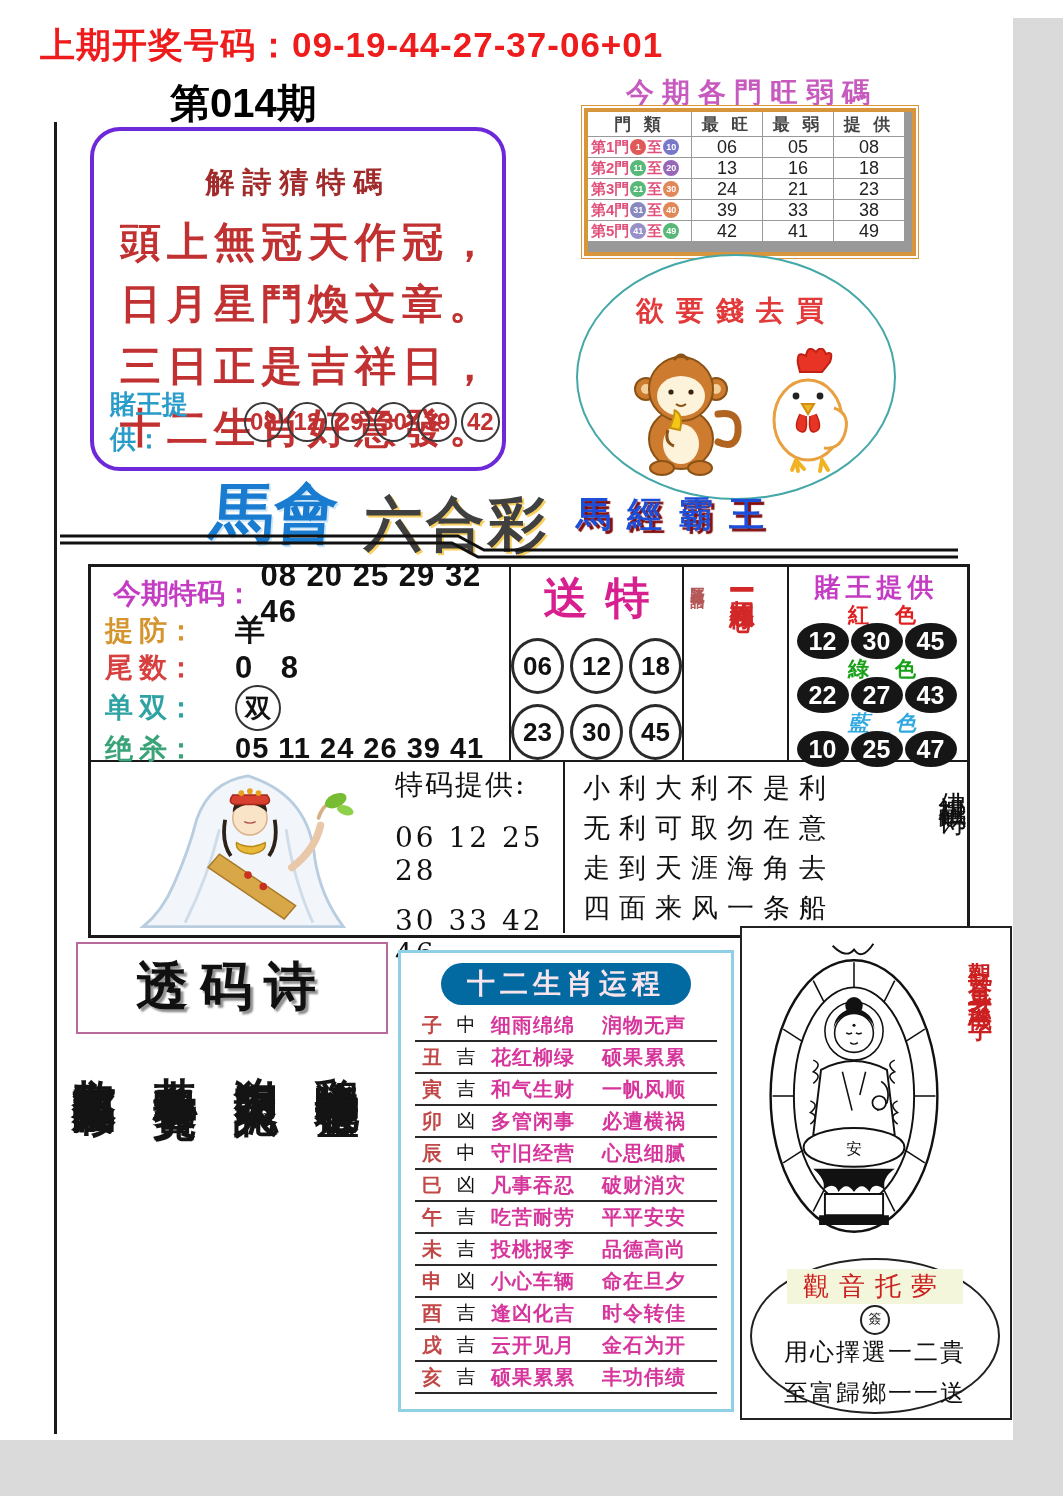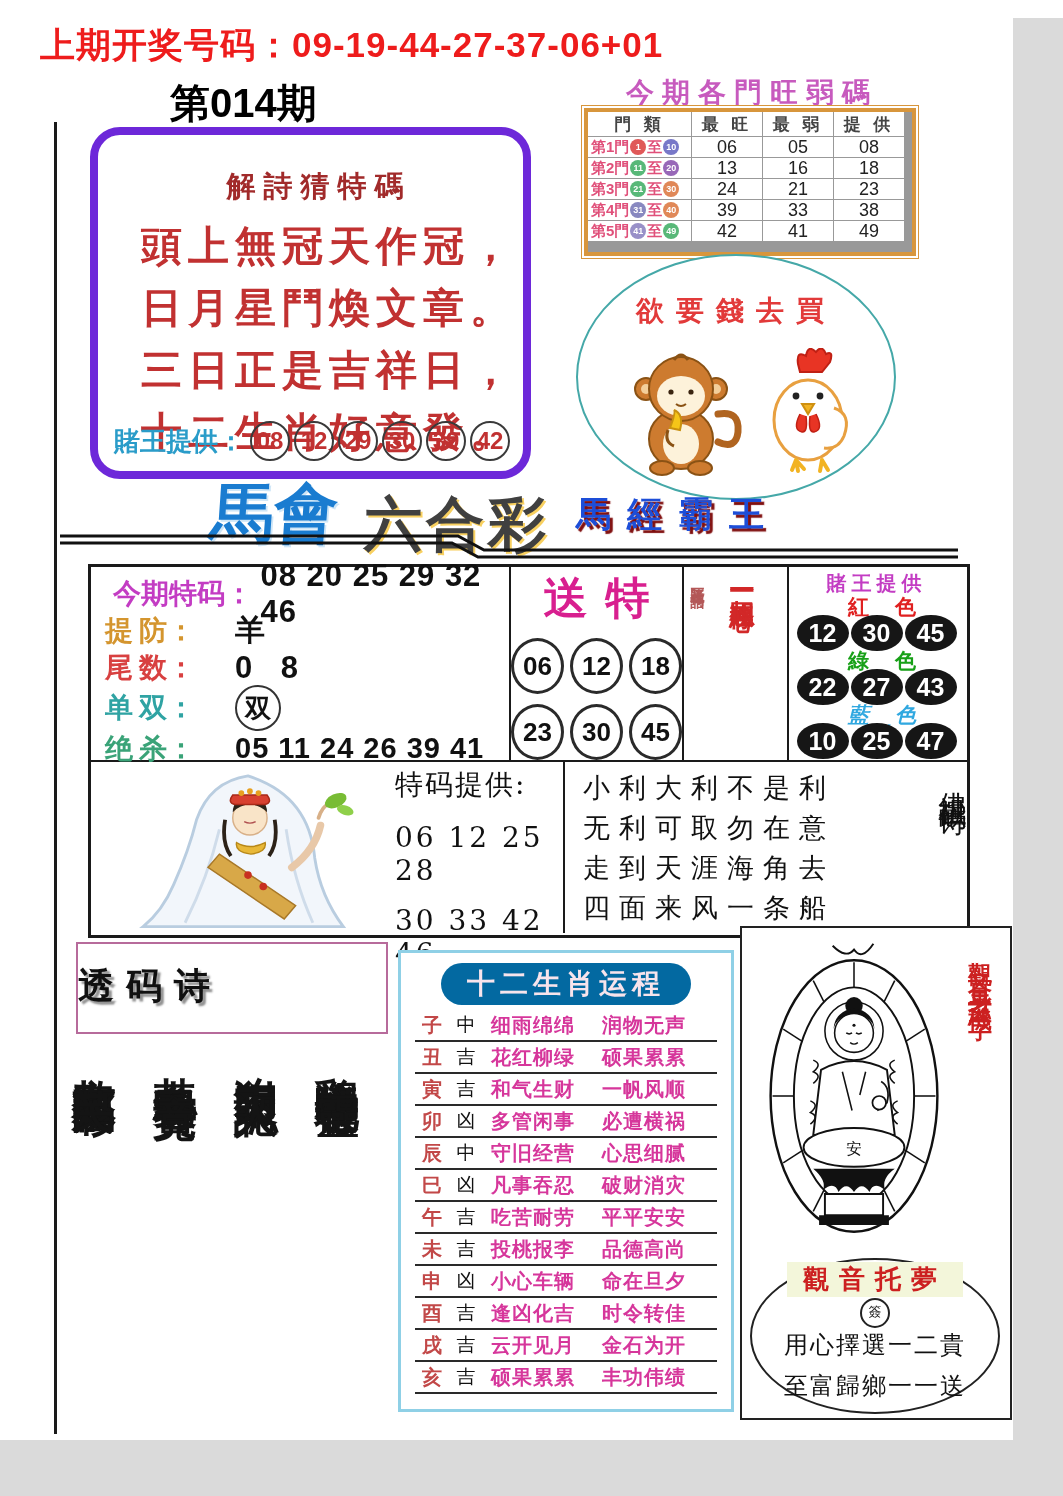--- a/index.html
+++ b/index.html
@@ -10,21 +10,21 @@
 
   
   .prev-draw{left:40px;top:22px;font-size:35px;font-weight:bold;color:#ee1c1c;letter-spacing:1px;}
   .issue-no{left:170px;top:76px;font-size:40px;font-weight:bold;color:#000;}
 
   .left-rule{left:54px;top:122px;width:3px;height:1312px;background:#1a1a1a;}
   .gray-right{left:1013px;top:18px;width:50px;height:1478px;background:#dadada;}
   .gray-bottom{left:0;top:1440px;width:1063px;height:56px;background:#dadada;}
 
   
-  .poem-box{left:90px;top:127px;width:408px;height:336px;border:8px solid #6d28d9;border-radius:30px;background:#fff;padding-left:17px;}
+  .poem-box{left:90px;top:127px;width:408px;height:336px;border:4px solid #6d28d9;border-radius:30px;background:#fff;}
   .poem-title{margin-top:32px;text-align:center;color:#a12a2a;font-size:29px;font-weight:bold;letter-spacing:8px;}
   .poem-lines{margin:8px 0 0 26px;}
   .poem-line{font-size:41px;font-weight:bold;color:#c13131;letter-spacing:6px;line-height:62px;}
   .poem-provider{position:absolute;left:16px;bottom:10px;display:flex;align-items:center;}
   .poem-provider .plabel{color:#2a9cc9;font-size:26px;font-weight:bold;margin-right:4px;}
   .ring-num{display:inline-block;width:36px;height:36px;border:2px solid #3a3a3a;border-radius:50%;
             color:#c13131;font-size:24px;font-weight:bold;line-height:36px;text-align:center;margin:0 2px;}
 
   
   .strength-title{left:596px;top:74px;width:312px;text-align:center;color:#c75abe;font-size:28px;font-weight:bold;letter-spacing:8px;}
@@ -65,36 +65,36 @@
   .songte-title{margin-top:2px;color:#d81f8f;font-size:44px;font-weight:bold;letter-spacing:18px;padding-left:18px;}
   .songte-row{display:flex;justify-content:center;gap:6px;margin-top:10px;}
   .big-ring{width:50px;height:50px;border:3px solid #2a2a2a;border-radius:50%;font-size:26px;font-weight:bold;
             line-height:50px;text-align:center;color:#111;background:#fff;}
   .vert-cell{left:593px;top:0;width:105px;height:193px;}
   .vsmall{position:absolute;left:5px;top:10px;writing-mode:vertical-rl;font-size:14px;font-weight:bold;
           color:#b45858;letter-spacing:1px;}
   .vbig{position:absolute;left:44px;top:8px;writing-mode:vertical-rl;font-size:25px;font-weight:bold;
         color:#d22828;letter-spacing:2px;line-height:1.1;}
   .waves-cell{left:698px;top:0;width:175px;height:193px;text-align:center;}
-  .waves-title{margin-top:3px;color:#c33cc3;font-size:20px;font-weight:bold;letter-spacing:5px;}
+  .waves-title{margin-top:3px;color:#c33cc3;font-size:26px;font-weight:bold;letter-spacing:5px;}
   .wave-label{font-size:21px;font-weight:bold;letter-spacing:26px;height:20px;line-height:20px;padding-left:37px;}
   .wave-row{display:flex;justify-content:center;gap:2px;margin-top:-2px;}
   .wave-num{width:52px;height:36px;border-radius:50%;background:#161616;color:#fff;font-size:25px;
             font-weight:bold;line-height:36px;text-align:center;}
   .guanyin-cell{left:4px;top:193px;width:416px;height:172px;}
   .tema-block{position:absolute;left:300px;top:6px;width:170px;color:#111;}
   .tema-label{font-size:28px;letter-spacing:2px;}
   .tema-row{font-size:28px;letter-spacing:3px;margin-top:17px;}
   .bpoem-cell{left:474px;top:193px;width:400px;height:172px;padding:8px 0 0 18px;}
   .bpoem-line{font-size:27px;color:#111;letter-spacing:9px;line-height:40px;}
   .bpoem-vert{position:absolute;right:12px;top:10px;writing-mode:vertical-rl;font-size:28px;color:#111;letter-spacing:4px;}
 
   
   .touma-box{left:76px;top:942px;width:308px;height:88px;border:2px solid #b76b9b;background:#fff;}
-  .touma-title{line-height:84px;font-size:36px;font-weight:bold;color:#101010;
+  .touma-title{text-align:center;line-height:84px;font-size:52px;font-weight:bold;color:#101010;
                letter-spacing:12px;text-shadow:3px 3px 2px #909090;}
   .vcol{position:absolute;top:1042px;writing-mode:vertical-rl;font-size:44px;color:#141414;
         letter-spacing:3px;line-height:1.1;font-weight:bold;}
 
   
   .fortune-box{left:398px;top:950px;width:330px;height:456px;border:3px solid #8fd0e6;background:#fff;}
   .fortune-pill{width:250px;height:42px;margin:10px auto 0;background:#0369a1;border-radius:22px;
                 text-align:center;line-height:42px;color:#f8e4ec;font-size:28px;font-weight:bold;letter-spacing:5px;}
   .fortune-rows{width:302px;margin:5px auto 0;}
   .f-row{display:flex;align-items:center;height:30px;border-bottom:2px solid #2a2a2a;}
@@ -102,21 +102,21 @@
   .f-luck{width:34px;text-align:center;color:#111;font-size:19px;}
   .f-p1{color:#d6369b;font-weight:bold;font-size:20px;letter-spacing:1px;margin-left:8px;}
   .f-p2{color:#d6369b;font-weight:bold;font-size:20px;letter-spacing:1px;margin-left:27px;}
 
   
   .buddha-box{left:740px;top:926px;width:268px;height:490px;border:2px solid #222;background:#fff;}
   .redvert{position:absolute;left:222px;top:14px;writing-mode:vertical-rl;font-size:24px;font-weight:bold;
            color:#cc2020;letter-spacing:9px;}
   .dream-ellipse{position:absolute;left:8px;top:330px;width:246px;height:152px;border:2px solid #222;
                  border-radius:50%;text-align:center;background:#fff;}
-  .dream-title{display:inline-block;margin-top:2px;color:#cc2020;font-size:26px;font-weight:bold;
+  .dream-title{display:inline-block;margin-top:9px;color:#cc2020;font-size:26px;font-weight:normal;
                letter-spacing:10px;padding:0 16px;background:#f3f6da;}
   .seal-ring{width:26px;height:26px;border:2px solid #222;border-radius:50%;margin:1px auto 0;
              font-size:13px;line-height:24px;text-align:center;color:#111;}
   .dream-line{font-size:24px;color:#111;letter-spacing:2px;margin-top:1px;}
   .dream-line2{margin-top:9px;}
 </style>
 </head>
 <body>
 
 <div class="page">

